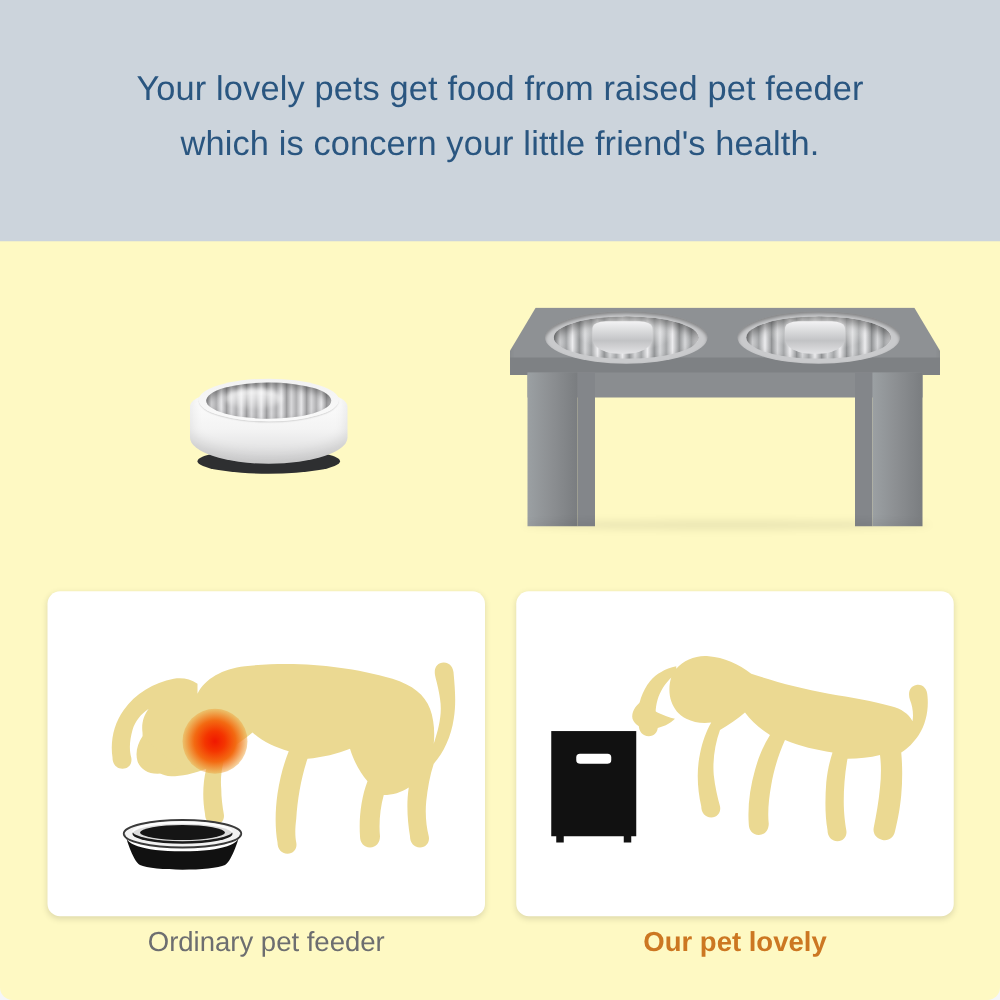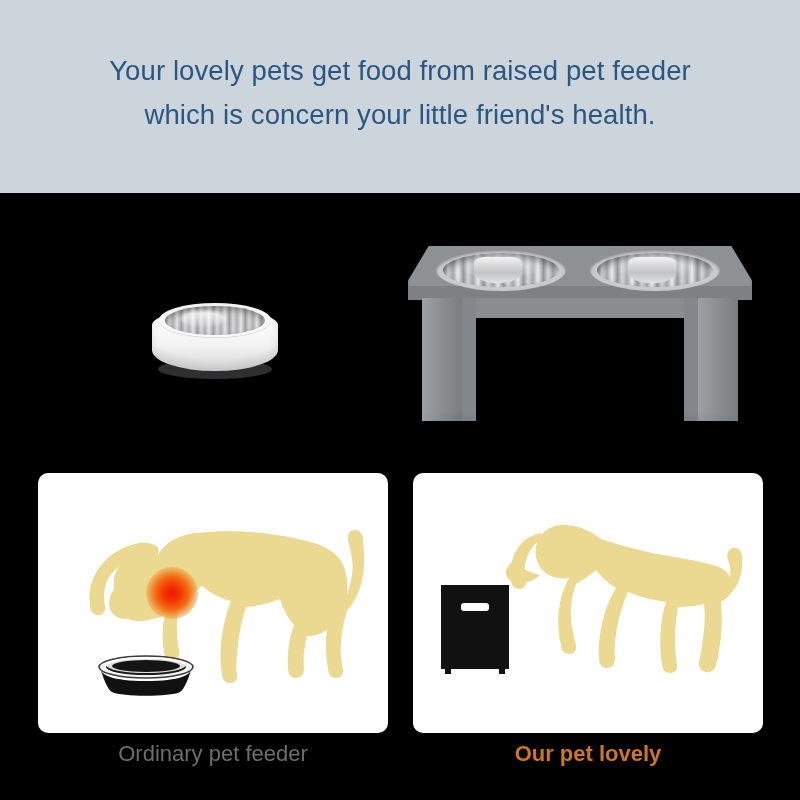--- a/index.html
+++ b/index.html
@@ -10,21 +10,22 @@
     width: 800px;
     height: 800px;
     background: #f5f6f8;
     font-family: "Liberation Sans", sans-serif;
     overflow: hidden;
   }
   .page {
     position: relative;
     width: 800px;
     height: 800px;
-    background: #000000;
+    background: #fef9c3;
+    border-radius: 10px;
   }
 
   
   .banner {
     position: absolute;
     left: 0;
     top: 0;
     width: 800px;
     height: 193px;
     background: #ccd4dc;

